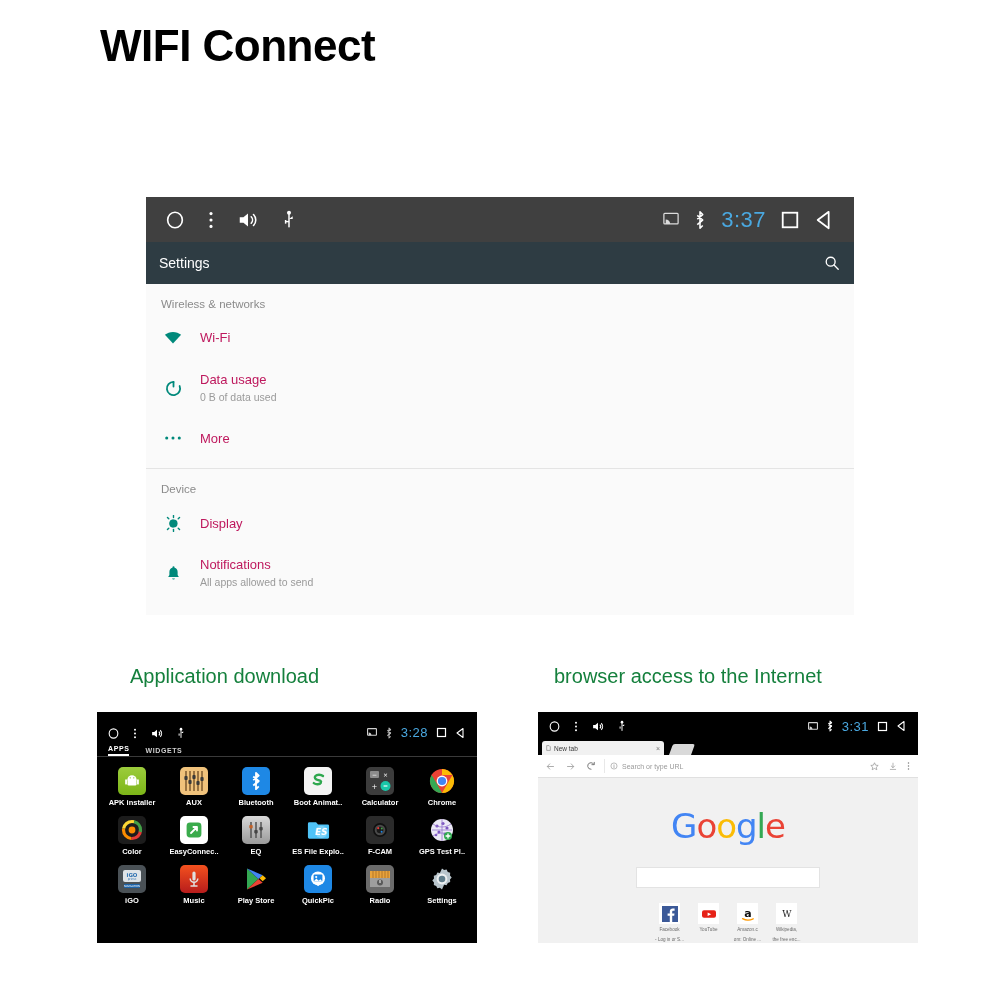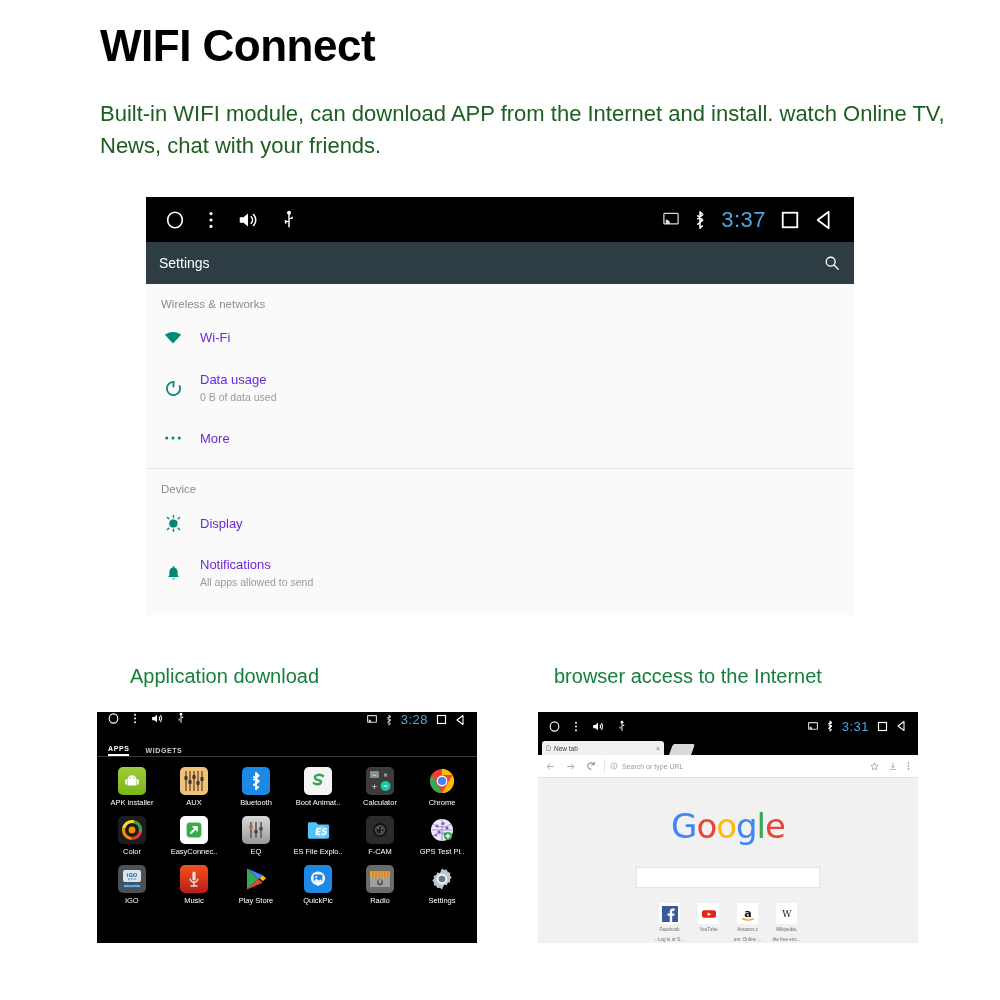--- a/index.html
+++ b/index.html
@@ -20,21 +20,21 @@
     position:absolute;left:100px;top:98px;width:880px;
     font-size:22px;color:#1b5e20;line-height:1.45;
   }
 
   
   .panel{position:absolute;background:#ffffff;overflow:hidden;}
 
   
   #settings-panel{left:146px;top:197px;width:708px;height:418px;}
   .sb{
-    position:relative;width:100%;height:45px;background:#000000;
+    position:relative;width:100%;height:45px;background:#404040;
     display:flex;align-items:center;gap:17px;
   }
   .sb-left{display:flex;align-items:center;gap:22px;padding-left:18px;}
   .sb-right{display:flex;align-items:center;gap:14px;margin-left:auto;padding-right:18px;}
   .sb-time{color:#4aa8e0;font-size:22px;font-weight:500;letter-spacing:0.5px;}
   .ico{display:inline-flex;align-items:center;justify-content:center;}
 
   .actionbar{
     position:relative;width:100%;height:42px;background:#2e3c43;
     display:flex;align-items:center;
@@ -42,45 +42,45 @@
   .actionbar .ab-title{color:#ffffff;font-size:14px;padding-left:13px;font-weight:500;}
   .actionbar .ab-search{margin-left:auto;padding-right:14px;display:flex;align-items:center;}
 
   .settings-body{background:#fafafa;height:331px;position:relative;}
   .sec-head{
     font-size:11.5px;color:#8b8b8b;padding:14px 0 4px 15px;
   }
   .srow{display:flex;align-items:center;padding:9px 0 9px 0;min-height:30px;}
   .srow .s-ico{width:54px;min-width:54px;display:flex;align-items:center;justify-content:center;color:#00897b;}
   .srow .s-txt{display:flex;flex-direction:column;}
-  .s-title{font-size:13px;color:#6d28d9;line-height:1.35;}
+  .s-title{font-size:13px;color:#be185d;line-height:1.35;}
   .s-sub{font-size:10.5px;color:#9a9a9a;line-height:1.5;margin-top:1px;}
   .divider{height:1px;background:#e4e4e4;margin:6px 0 0 0;}
 
   
   .cap{position:absolute;font-size:20px;color:#15803d;}
   #cap-apps{left:130px;top:665px;}
   #cap-browser{left:554px;top:665px;}
 
   
   #drawer-panel{left:97px;top:712px;width:380px;height:231px;background:#000000;}
-  .d-sb{height:28px;background:#000000;display:flex;align-items:flex-start;}
+  .d-sb{height:28px;background:#000000;display:flex;align-items:flex-end;}
   .d-sb .sb-left{gap:13px;padding-left:10px;}
   .d-sb .sb-right{gap:8px;padding-right:10px;}
   .d-sb .sb-time{font-size:13px;}
   .d-tabs{height:16px;display:flex;align-items:flex-end;gap:16px;padding-left:11px;
           border-bottom:1px solid #3a3a3a;}
   .d-tab{font-size:7px;color:#ffffff;font-weight:bold;letter-spacing:0.6px;padding-bottom:2px;}
   .d-tab.active{border-bottom:2px solid #ffffff;}
   .d-tab.inactive{color:#cfcfcf;}
   .grid{display:grid;grid-template-columns:repeat(6,1fr);padding:6px 4px 0 4px;}
   .app{display:flex;flex-direction:column;align-items:center;padding:4px 0 5px 0;}
   .app-ico{width:28px;height:28px;border-radius:5px;display:flex;align-items:center;justify-content:center;
            overflow:hidden;position:relative;}
-  .app-lbl{font-size:7.5px;color:#ffffff;margin-top:3px;white-space:nowrap;}
+  .app-lbl{font-size:7.5px;color:#ffffff;margin-top:3px;white-space:nowrap;font-weight:bold;}
 
   
   #browser-panel{left:538px;top:712px;width:380px;height:231px;background:#f1f1f1;}
   .b-sb{height:28px;background:#000000;display:flex;}
   .b-sb .sb-left{gap:13px;padding-left:10px;}
   .b-sb .sb-right{gap:8px;padding-right:10px;}
   .b-sb .sb-time{font-size:13px;}
   .tabstrip{height:15px;background:#000000;position:relative;}
   .btab{position:absolute;left:4px;top:1px;width:122px;height:14px;background:#f1f1f1;
         border-radius:3px 3px 0 0;display:flex;align-items:center;padding:0 4px;box-sizing:border-box;}
@@ -110,21 +110,20 @@
             background:#ffffff;overflow:hidden;}
   .tile-lbl{font-size:4.6px;color:#6b6b6b;line-height:1.5;text-align:center;margin-top:3px;
             white-space:nowrap;}
 </style>
 </head>
 <body>
 
 <div class="page">
 
   <div class="title">WIFI Connect</div>
-  <div class="subtitle">Built-in WIFI module, can download APP from the Internet and install. watch Online TV, News, chat with your friends.</div>
 
   <div class="panel" id="settings-panel">
 
     <div class="sb">
       <div class="sb-left">
         <span class="ico">
           <svg width="22" height="22" viewBox="0 0 24 24">
               <ellipse cx="12" cy="12" rx="8" ry="8.5" fill="none" stroke="#ffffff" stroke-width="1.8"></ellipse>
             </svg>
         </span>

